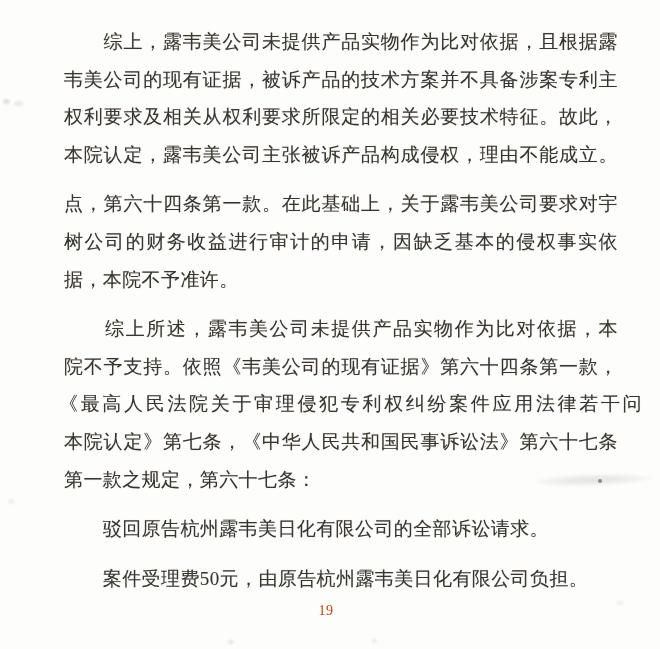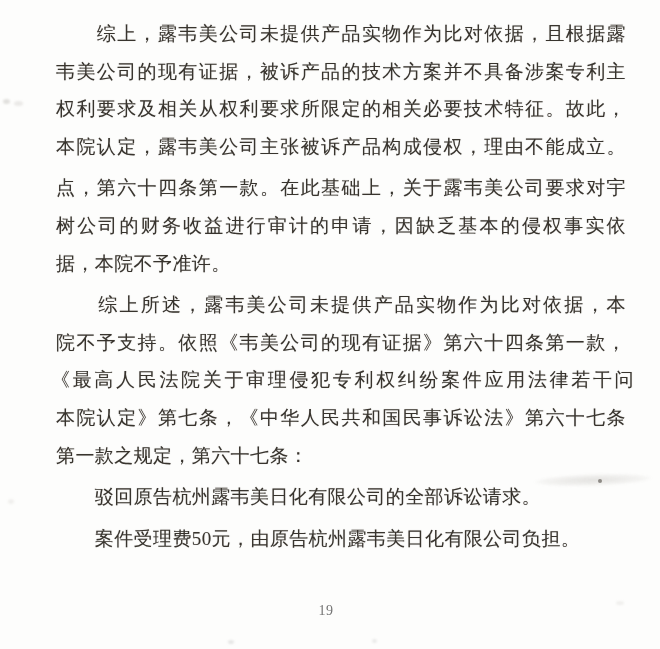--- a/index.html
+++ b/index.html
@@ -19,21 +19,21 @@
     position: absolute;
     left: 52px;
     top: 11px;
     width: 578px;
     color: #38342e;
     font-size: 19px;
     letter-spacing: 0.4px;
     text-shadow: 0 0 1px rgba(95, 90, 82, 0.35);
   }
   .para {
-    margin: 4px;
+    margin: 12px;
     padding: 0;
   }
   .line {
     height: 37.6px;
     line-height: 37.6px;
     white-space: nowrap;
     overflow: visible;
   }
   .line.fill {
     white-space: normal;
@@ -47,21 +47,21 @@
     width: 583px;
   }
   .page-number {
     position: absolute;
     left: 0;
     top: 603px;
     width: 652px;
     text-align: center;
     font-size: 14px;
     letter-spacing: 0.5px;
-    color: #737373;
+    color: #c2410c;
     font-family: "Liberation Serif", serif;
   }
   
   .smudge-streak {
     position: absolute;
     left: 534px;
     top: 474px;
     width: 118px;
     height: 12px;
     background: radial-gradient(ellipse at center, rgba(112,106,98,0.18) 0%, rgba(112,106,98,0.07) 55%, rgba(112,106,98,0) 75%);

